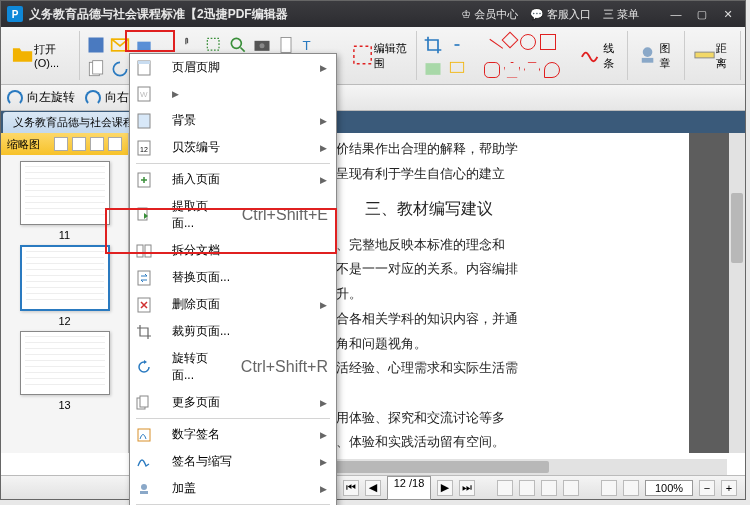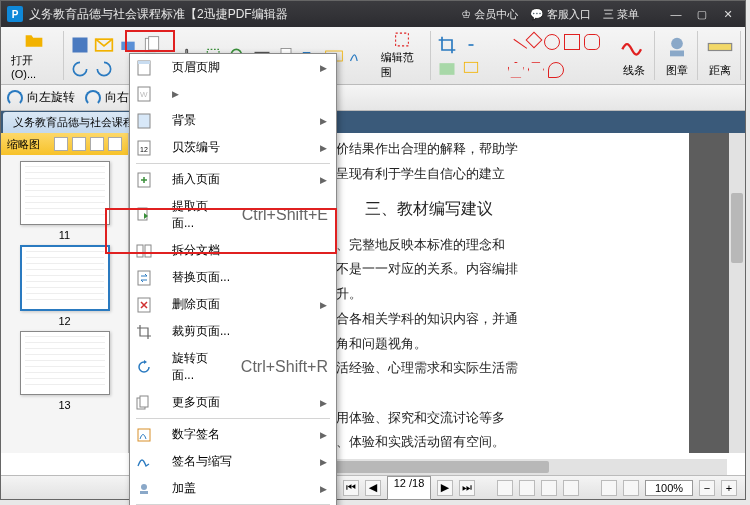--- a/index.html
+++ b/index.html
@@ -1,33 +1,33 @@
 <!DOCTYPE html>
 <html><head>
 <meta charset="utf-8">
 <style>
 * { margin: 0; padding: 0; box-sizing: border-box; font-family: "Microsoft YaHei", sans-serif; }
 body { width: 750px; height: 505px; background: #e8e8e8; overflow: hidden; font-size: 12px; }
 .window { width: 746px; height: 500px; background: #fff; border: 1px solid #666; position: relative; }
 
 .titlebar { height: 26px; background: linear-gradient(#3b3b3f, #2c2c30); color: #e8e8e8; display: flex; align-items: center; padding: 0 6px; font-size: 12px; }
 .titlebar .logo { width: 16px; height: 16px; background: #0f88d8; border-radius: 2px; margin-right: 6px; display: flex; align-items: center; justify-content: center; color: #fff; font-size: 10px; font-weight: bold; }
-.titlebar .title { flex: 1; }
+.titlebar .title { flex: 1; font-weight: bold; }
 .titlebar .topright { display: flex; gap: 12px; align-items: center; font-size: 11px; }
 .titlebar .winbtns { display: flex; gap: 4px; margin-left: 14px; }
 .titlebar .wb { width: 22px; height: 18px; display: flex; align-items: center; justify-content: center; color: #ddd; }
 
 .menubar { height: 26px; background: linear-gradient(#f7f7f7,#e6e6e6); border-bottom: 1px solid #bbb; display: flex; align-items: center; padding: 0 6px; font-size: 12px; }
 .menubar .mitem { padding: 4px 10px; }
 .menubar .mitem.active { background: #c9e2f8; border: 1px solid #7aa9d6; }
 .menubar .spacer { flex: 1; }
 .menubar .searchbtn { display: flex; align-items: center; gap: 3px; padding: 2px 6px; border: 1px solid #bbb; background: #fff; margin-left: 4px; font-size: 11px; }
 
 .toolbar { height: 58px; background: linear-gradient(#f5f5f5,#e6e6e6); border-bottom: 1px solid #bbb; display: flex; align-items: stretch; padding: 4px; gap: 2px; overflow: hidden; }
-.tb-group { display: flex; flex-direction: column; align-items: center; justify-content: center; padding: 0 6px; border-right: 1px solid #ccc; font-size: 11px; }
+.tb-group { display: flex; flex-direction: row; align-items: center; justify-content: center; padding: 0 6px; border-right: 1px solid #ccc; font-size: 11px; }
 .tb-group .iconbig { width: 28px; height: 28px; margin-bottom: 2px; }
 .tb-icons-row { display: flex; flex-wrap: wrap; gap: 4px; align-items: center; padding: 4px; }
 .small-ico { width: 20px; height: 20px; }
 .folder-ico { fill: #f2b200; }
 .printer-ico { fill: #5a8fd6; }
 .tb-shapes { width: 110px; display: flex; flex-wrap: wrap; gap: 4px; padding: 2px 4px; align-content: center; }
 .shape { width: 16px; height: 16px; border: 1.5px solid #e02020; }
 .shape.circle { border-radius: 50%; }
 .shape.line { border: none; border-top: 1.5px solid #e02020; transform: rotate(35deg); margin-top: 8px; }
 

